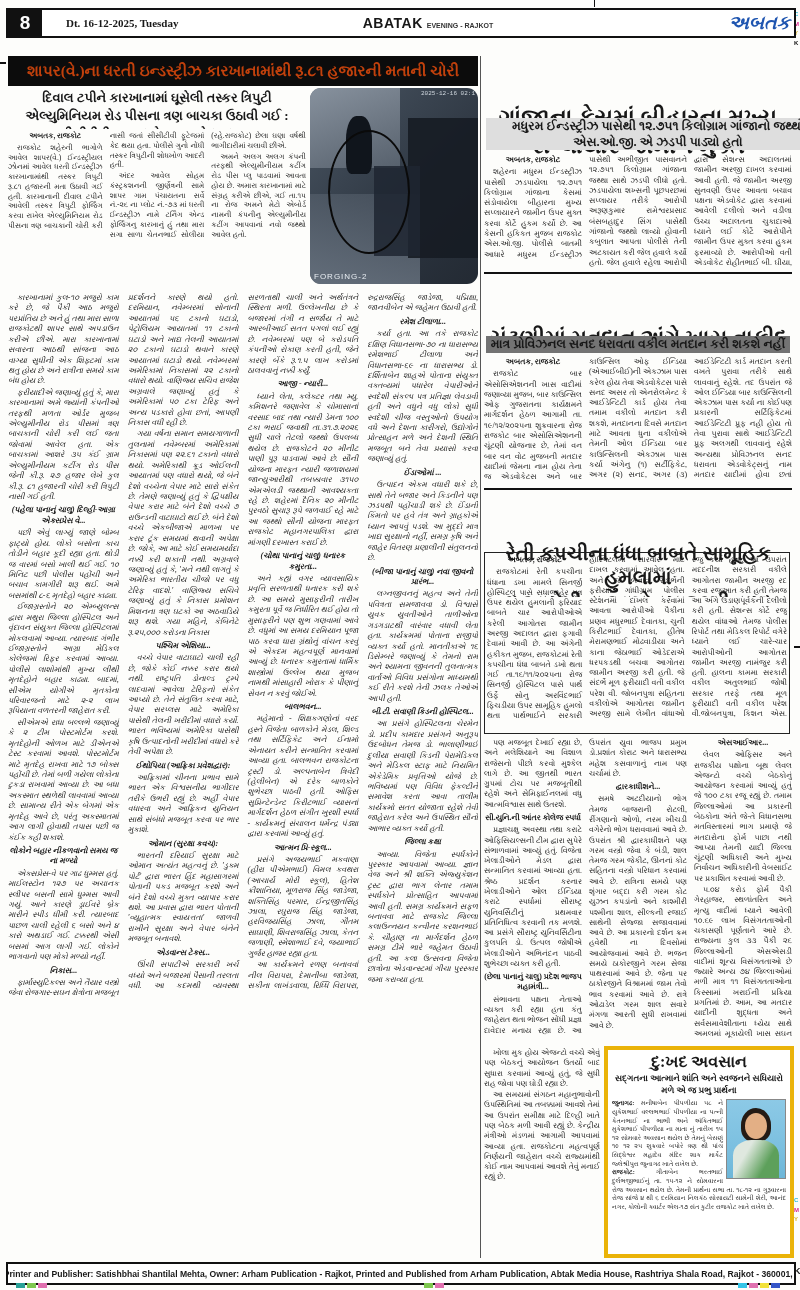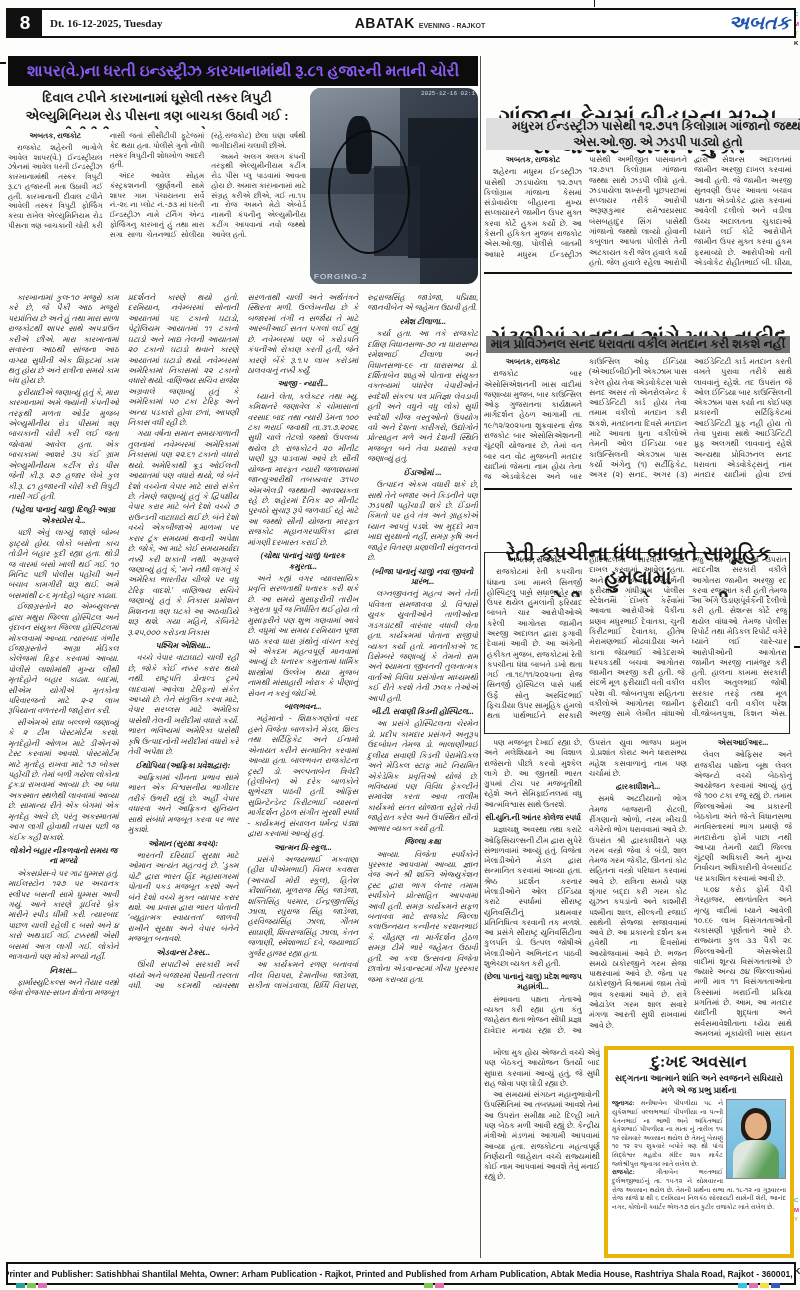--- a/index.html
+++ b/index.html
@@ -3,35 +3,35 @@
 <meta charset="utf-8">
 <style>
   html,body{margin:0;padding:0;background:#e9e7e2;}
   .page{position:relative;width:800px;height:1290px;background:#fdfdfb;margin:0 auto;overflow:hidden;
         font-family:"Liberation Serif","DejaVu Serif",serif;color:#181818;}
   
   .header-bar{position:absolute;left:6px;top:8px;width:786px;height:26px;border:2px solid #111;
               display:flex;align-items:stretch;background:#fff;}
   .pg-num{width:34px;background:#111;color:#fff;font-weight:bold;font-size:19px;display:flex;
           align-items:center;justify-content:center;font-family:"Liberation Sans",sans-serif;}
-  .hdr-date{font-size:11px;font-weight:bold;display:flex;align-items:center;padding-left:8px;flex:1;}
+  .hdr-date{font-size:11px;font-weight:bold;display:flex;align-items:center;padding-left:24px;flex:1;}
   .hdr-center{display:flex;align-items:baseline;justify-content:center;gap:4px;flex:2;align-self:center;}
   .hdr-center .mast{font-family:"Liberation Sans",sans-serif;font-weight:900;font-size:14px;letter-spacing:.5px;}
   .hdr-center .mast-sub{font-family:"Liberation Sans",sans-serif;font-size:7px;font-weight:bold;color:#333;}
   .hdr-logo{flex:1;display:flex;align-items:center;justify-content:flex-end;padding-right:4px;
             color:#1f55b0;font-weight:bold;font-style:italic;font-size:19px;}
   
   .np{text-align:justify;text-indent:9px;margin:0 0 1px 0;}
   .nh{font-weight:bold;text-align:center;margin:3px 0 2px 0;text-indent:0;}
   .byline{font-weight:bold;text-align:center;margin:0 0 2px 0;}
   .colflow{overflow:hidden;line-height:1.32;}
   .cols3{column-count:3;column-gap:7px;}
   .cols4{column-count:4;column-gap:9px;font-style:italic;}
   
-  .banner{position:absolute;left:8px;top:56px;width:470px;height:30px;background:#0c0c0c;color:#8b5cf6;
+  .banner{position:absolute;left:8px;top:56px;width:470px;height:30px;background:#0c0c0c;color:#c2410c;
           font-weight:bold;font-size:15.5px;line-height:30px;text-align:center;white-space:nowrap;overflow:hidden;}
   .subhead-main{position:absolute;left:8px;top:89px;width:298px;height:40px;font-weight:bold;
                 font-size:13px;line-height:1.4;text-align:center;overflow:hidden;}
   .flowA{position:absolute;left:8px;top:131px;width:298px;height:158px;font-size:7.4px;}
   .flowB{position:absolute;left:8px;top:293px;width:470px;height:960px;font-size:7.9px;}
   
   .cctv{position:absolute;left:310px;top:88px;width:168px;height:196px;overflow:hidden;
         background:linear-gradient(135deg,#4a5663 0%,#39434f 35%,#2a323d 70%,#232a33 100%);border-radius:11px;}
   .cctv .wall{position:absolute;left:0;top:0;width:90px;height:80px;background:linear-gradient(160deg,#929ca8,#5d6773);opacity:.85;}
   .cctv .floor{position:absolute;left:0;bottom:0;width:110px;height:90px;background:linear-gradient(10deg,#707b88,#4a5460);opacity:.8;}

